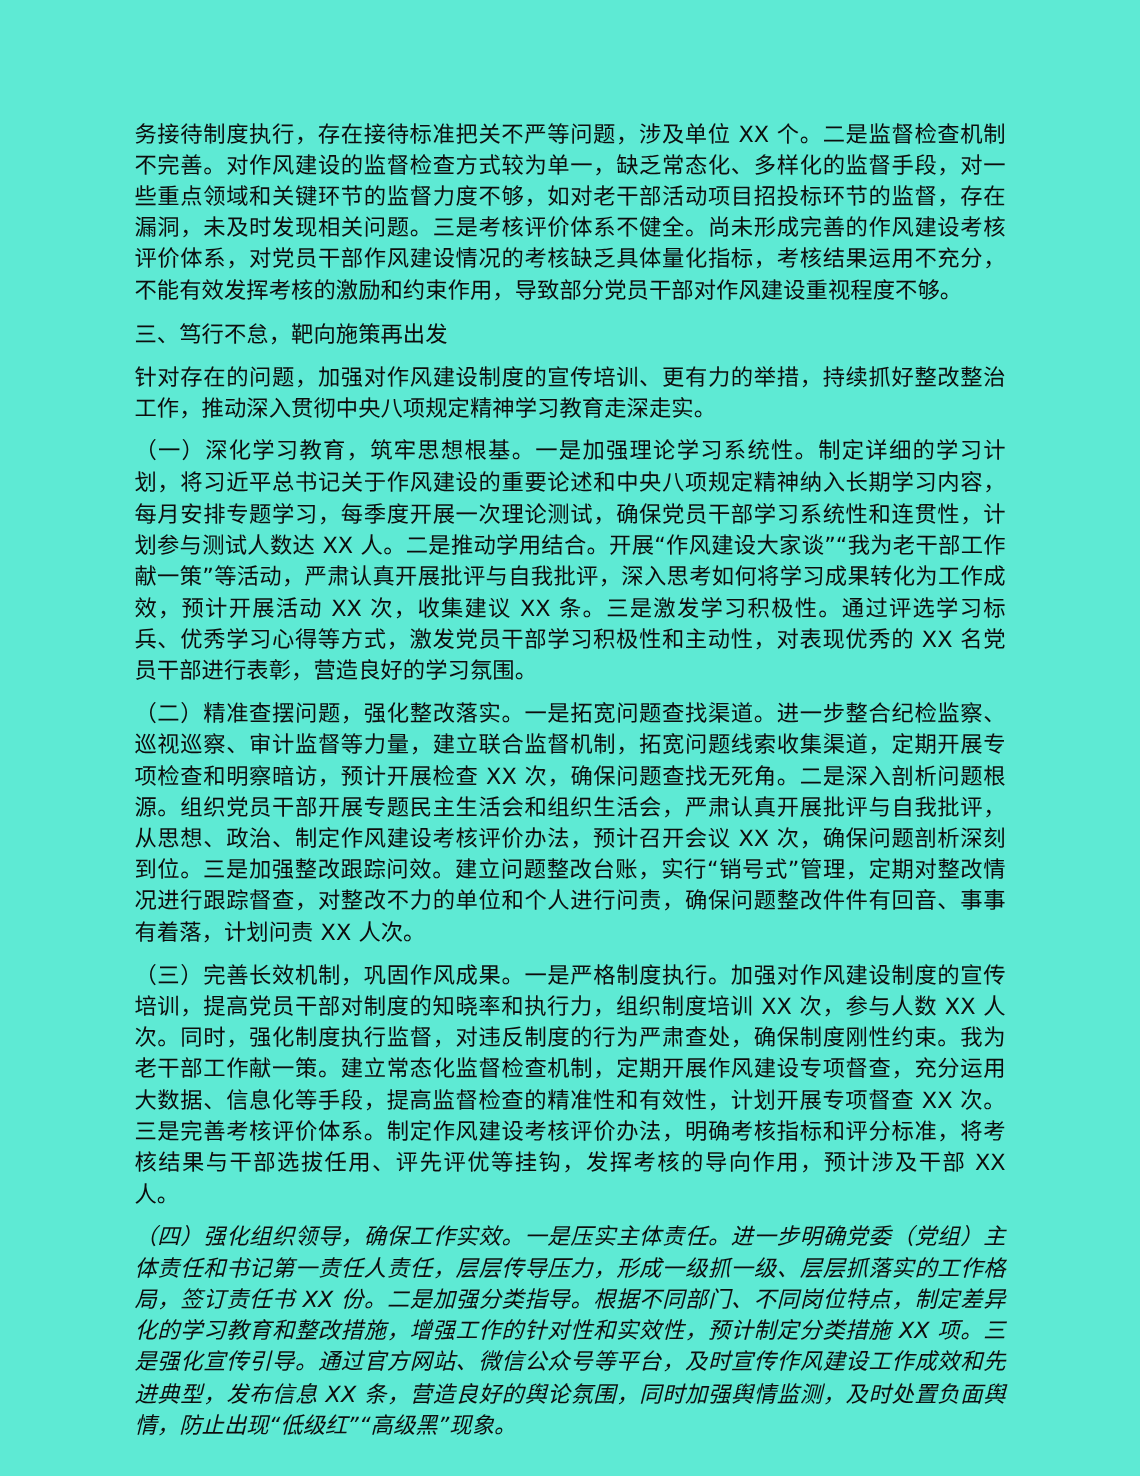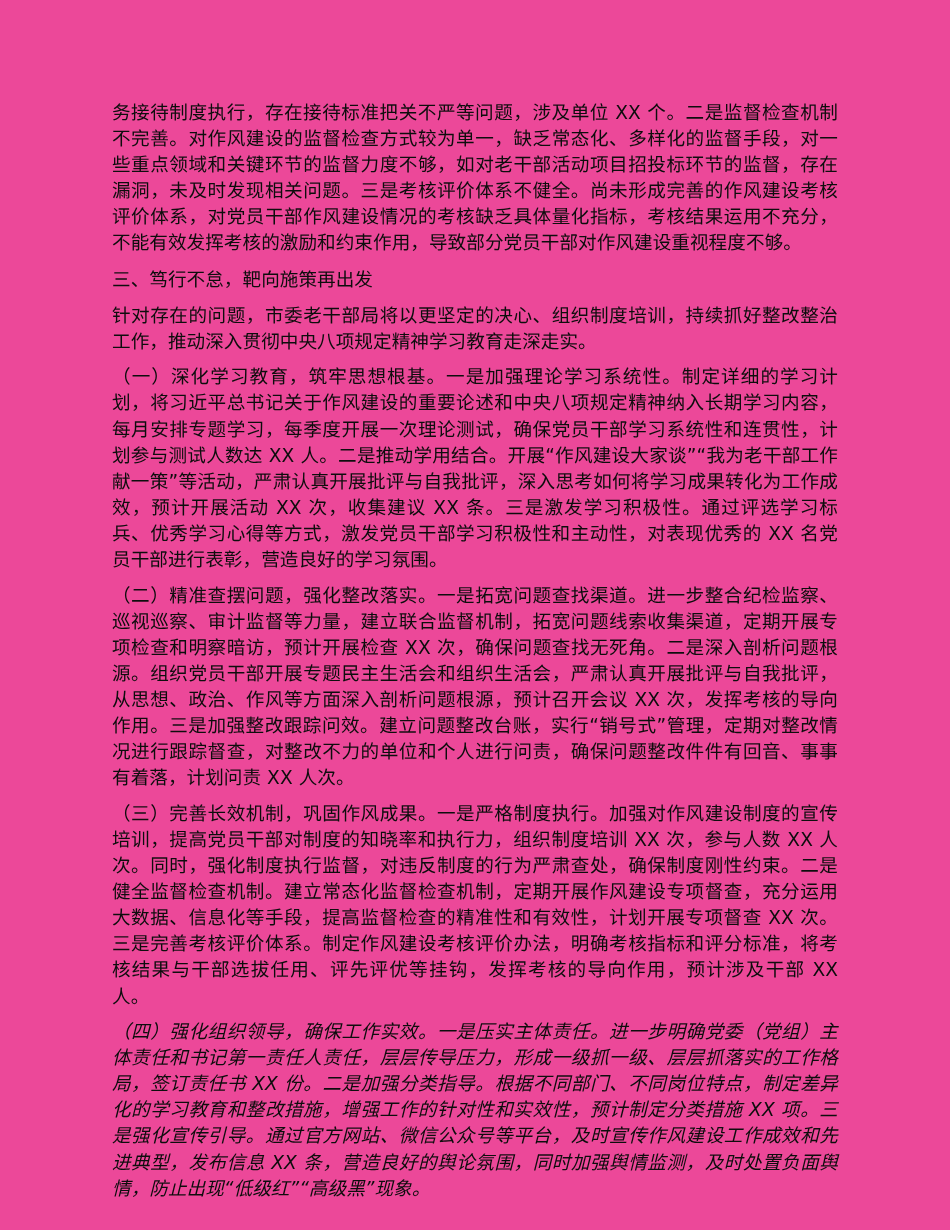--- a/index.html
+++ b/index.html
@@ -12,21 +12,21 @@
     height: 1230px;
     background: #ffffff;
     font-family: "DejaVu Sans", "Liberation Sans", sans-serif;
     color: #000000;
     overflow: hidden;
   }
   #page {
     position: relative;
     width: 950px;
     height: 1230px;
-    background: #ec4899;
+    background: #5eead4;
     box-sizing: border-box;
   }
   #doc-body {
     position: absolute;
     left: 112px;
     top: 100px;
     width: 726px;
   }
   .para {
     font-size: 18.6px;
@@ -56,24 +56,24 @@
 </head>
 <body>
 
 <div id="page">
   <div id="doc-body">
 
     <p class="para cont">务接待制度执行，存在接待标准把关不严等问题，涉及单位 XX 个。二是监督检查机制不完善。对作风建设的监督检查方式较为单一，缺乏常态化、多样化的监督手段，对一些重点领域和关键环节的监督力度不够，如对老干部活动项目招投标环节的监督，存在漏洞，未及时发现相关问题。三是考核评价体系不健全。尚未形成完善的作风建设考核评价体系，对党员干部作风建设情况的考核缺乏具体量化指标，考核结果运用不充分，不能有效发挥考核的激励和约束作用，导致部分党员干部对作风建设重视程度不够。</p>
 
     <p class="para heading">三、笃行不怠，靶向施策再出发</p>
 
-    <p class="para">针对存在的问题，市委老干部局将以更坚定的决心、组织制度培训，持续抓好整改整治工作，推动深入贯彻中央八项规定精神学习教育走深走实。</p>
+    <p class="para">针对存在的问题，加强对作风建设制度的宣传培训、更有力的举措，持续抓好整改整治工作，推动深入贯彻中央八项规定精神学习教育走深走实。</p>
 
     <p class="para">（一）深化学习教育，筑牢思想根基。一是加强理论学习系统性。制定详细的学习计划，将习近平总书记关于作风建设的重要论述和中央八项规定精神纳入长期学习内容，每月安排专题学习，每季度开展一次理论测试，确保党员干部学习系统性和连贯性，计划参与测试人数达 XX 人。二是推动学用结合。开展“作风建设大家谈”“我为老干部工作献一策”等活动，严肃认真开展批评与自我批评，深入思考如何将学习成果转化为工作成效，预计开展活动 XX 次，收集建议 XX 条。三是激发学习积极性。通过评选学习标兵、优秀学习心得等方式，激发党员干部学习积极性和主动性，对表现优秀的 XX 名党员干部进行表彰，营造良好的学习氛围。</p>
 
-    <p class="para">（二）精准查摆问题，强化整改落实。一是拓宽问题查找渠道。进一步整合纪检监察、巡视巡察、审计监督等力量，建立联合监督机制，拓宽问题线索收集渠道，定期开展专项检查和明察暗访，预计开展检查 XX 次，确保问题查找无死角。二是深入剖析问题根源。组织党员干部开展专题民主生活会和组织生活会，严肃认真开展批评与自我批评，从思想、政治、作风等方面深入剖析问题根源，预计召开会议 XX 次，发挥考核的导向作用。三是加强整改跟踪问效。建立问题整改台账，实行“销号式”管理，定期对整改情况进行跟踪督查，对整改不力的单位和个人进行问责，确保问题整改件件有回音、事事有着落，计划问责 XX 人次。</p>
+    <p class="para">（二）精准查摆问题，强化整改落实。一是拓宽问题查找渠道。进一步整合纪检监察、巡视巡察、审计监督等力量，建立联合监督机制，拓宽问题线索收集渠道，定期开展专项检查和明察暗访，预计开展检查 XX 次，确保问题查找无死角。二是深入剖析问题根源。组织党员干部开展专题民主生活会和组织生活会，严肃认真开展批评与自我批评，从思想、政治、制定作风建设考核评价办法，预计召开会议 XX 次，确保问题剖析深刻到位。三是加强整改跟踪问效。建立问题整改台账，实行“销号式”管理，定期对整改情况进行跟踪督查，对整改不力的单位和个人进行问责，确保问题整改件件有回音、事事有着落，计划问责 XX 人次。</p>
 
-    <p class="para">（三）完善长效机制，巩固作风成果。一是严格制度执行。加强对作风建设制度的宣传培训，提高党员干部对制度的知晓率和执行力，组织制度培训 XX 次，参与人数 XX 人次。同时，强化制度执行监督，对违反制度的行为严肃查处，确保制度刚性约束。二是健全监督检查机制。建立常态化监督检查机制，定期开展作风建设专项督查，充分运用大数据、信息化等手段，提高监督检查的精准性和有效性，计划开展专项督查 XX 次。三是完善考核评价体系。制定作风建设考核评价办法，明确考核指标和评分标准，将考核结果与干部选拔任用、评先评优等挂钩，发挥考核的导向作用，预计涉及干部 XX 人。</p>
+    <p class="para">（三）完善长效机制，巩固作风成果。一是严格制度执行。加强对作风建设制度的宣传培训，提高党员干部对制度的知晓率和执行力，组织制度培训 XX 次，参与人数 XX 人次。同时，强化制度执行监督，对违反制度的行为严肃查处，确保制度刚性约束。我为老干部工作献一策。建立常态化监督检查机制，定期开展作风建设专项督查，充分运用大数据、信息化等手段，提高监督检查的精准性和有效性，计划开展专项督查 XX 次。三是完善考核评价体系。制定作风建设考核评价办法，明确考核指标和评分标准，将考核结果与干部选拔任用、评先评优等挂钩，发挥考核的导向作用，预计涉及干部 XX 人。</p>
 
     <p class="para last">（四）强化组织领导，确保工作实效。一是压实主体责任。进一步明确党委（党组）主体责任和书记第一责任人责任，层层传导压力，形成一级抓一级、层层抓落实的工作格局，签订责任书 XX 份。二是加强分类指导。根据不同部门、不同岗位特点，制定差异化的学习教育和整改措施，增强工作的针对性和实效性，预计制定分类措施 XX 项。三是强化宣传引导。通过官方网站、微信公众号等平台，及时宣传作风建设工作成效和先进典型，发布信息 XX 条，营造良好的舆论氛围，同时加强舆情监测，及时处置负面舆情，防止出现“低级红”“高级黑”现象。</p>
 
   </div>
 </div>
 
 </body></html>

